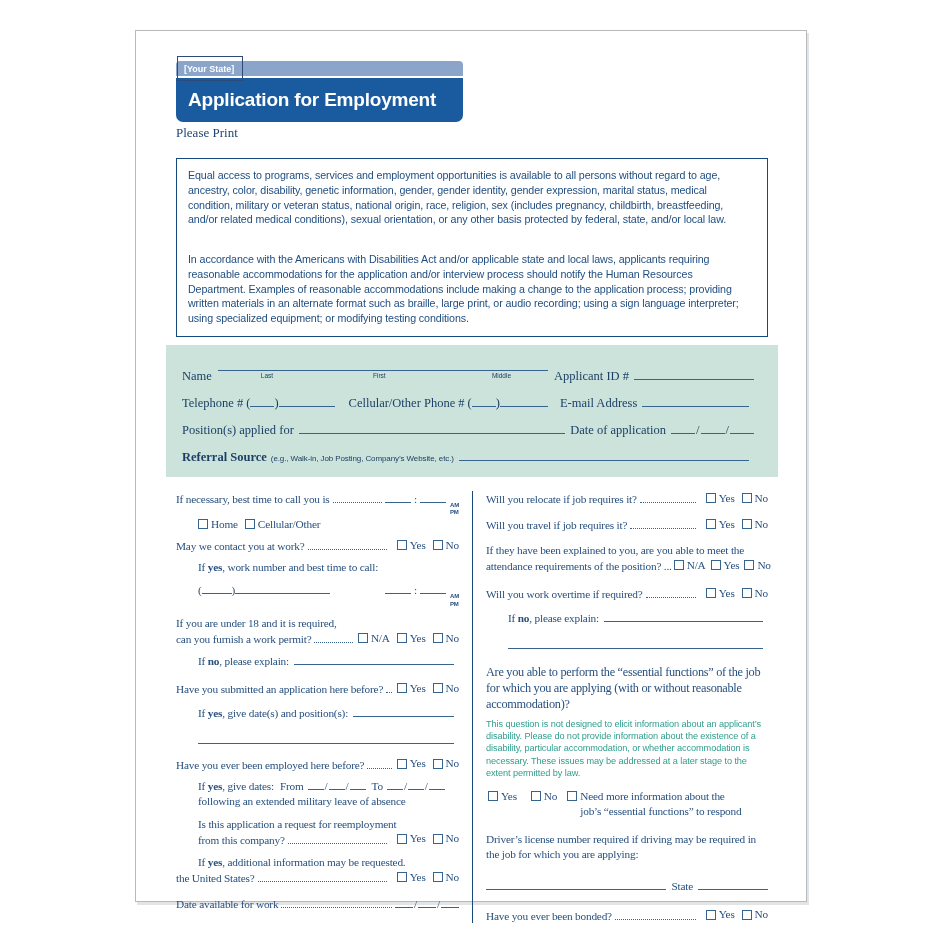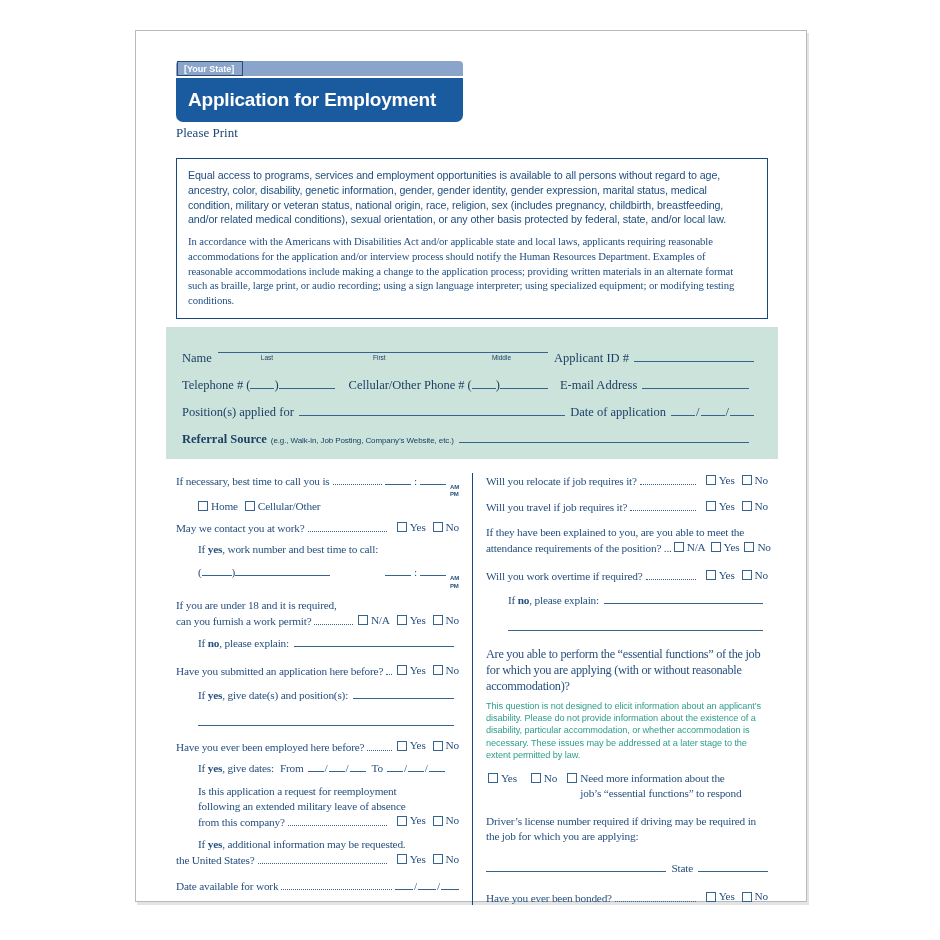--- a/index.html
+++ b/index.html
@@ -6,29 +6,29 @@
     --navy:#1d4573; --txt:#27507f; --ln:#37648f; --rule:#16497c;
     --title-bg:#1a5a9e; --tab-bg:#8aa4ca; --mint:#cbe3da; --teal:#2f9e8c;
   }
   *{margin:0;padding:0;box-sizing:border-box;}
   body{background:#ffffff;font-family:"Liberation Serif", serif;color:var(--txt);}
   .canvas{position:relative;width:940px;height:940px;background:#fff;overflow:hidden;}
   .page{position:absolute;left:135px;top:30px;width:672px;height:872px;background:#fff;
         border:1px solid #b7babd;box-shadow:2px 3px 0 #e3e4e6;padding:30px 38px 0 40px;}
   
   .tabbar{width:287px;height:15px;background:var(--tab-bg);border-radius:4px 4px 0 0;margin-bottom:2px;display:flex;align-items:center;}
-  .statebox{height:15px;margin-left:1px;border:1px solid #2d4b78;display:flex;align-items:center;padding:0 8px 0 6px;
+  .statebox{height:25px;margin-left:1px;border:1px solid #2d4b78;display:flex;align-items:center;padding:0 8px 0 6px;
             font-family:"Liberation Sans",sans-serif;font-weight:bold;font-size:9px;color:#fff;}
   .titlebox{width:287px;height:44px;background:var(--title-bg);border-radius:0 0 7px 7px;display:flex;align-items:center;}
   .titlebox span{font-family:"Liberation Sans",sans-serif;font-weight:bold;font-size:19px;color:#fff;padding-left:12px;letter-spacing:-0.2px;}
   .pp{font-family:Liberation Serif, serif;font-size:13px;color:var(--navy);margin-top:3px;}
   
   .intro{border:1.6px solid var(--rule);margin-top:17px;padding:9px 25px 10px 11px;}
   .intro p{font-family:"Liberation Sans",sans-serif;font-size:10.7px;line-height:1.38;color:#1f4d80;letter-spacing:-0.1px;}
-  .intro p + p{margin-top:7px;font-family:Liberation Serif, serif;}
+  .intro p + p{margin-top:25px;}
   
   .green{background:var(--mint);margin:8px -10px 0 -10px;padding:14px 24px 12px 16px;color:#1d3f66;font-size:12.5px;}
   .gr{display:flex;align-items:baseline;}
   .gr + .gr{margin-top:11px;}
   .glbl{white-space:nowrap;}
   .fillwrap{flex:1;margin:0 6px;}
   .fline{border-bottom:1.1px solid var(--ln);height:12px;}
   .subs{position:relative;height:9px;font-family:"Liberation Sans",sans-serif;font-size:6.5px;color:#1d3f66;}
   .subs span{position:absolute;top:1px;}
   .b{display:inline-block;border-bottom:1.1px solid var(--ln);height:12px;}
@@ -240,22 +240,22 @@
             <span class="b" style="width:16px"></span>
             <span class="sl">/</span>
             <span class="b" style="width:16px"></span>
         <span class="l" style="margin-left:6px">To</span>
         <span class="b" style="width:16px;margin-left:4px"></span>
             <span class="sl">/</span>
             <span class="b" style="width:16px"></span>
             <span class="sl">/</span>
             <span class="b" style="width:16px"></span>
       </div>
+      <div class="ind">following an extended military leave of absence</div>
       <div class="ind mt8">Is this application a request for reemployment</div>
-      <div class="ind">following an extended military leave of absence</div>
       <div class="r ind">
         <span class="l">from this company?</span>
         <span class="ld"></span>
         <span class="o">
               <span class="c"></span>
               <span>Yes</span>
             </span>
         <span class="o">
               <span class="c"></span>
               <span>No</span>

